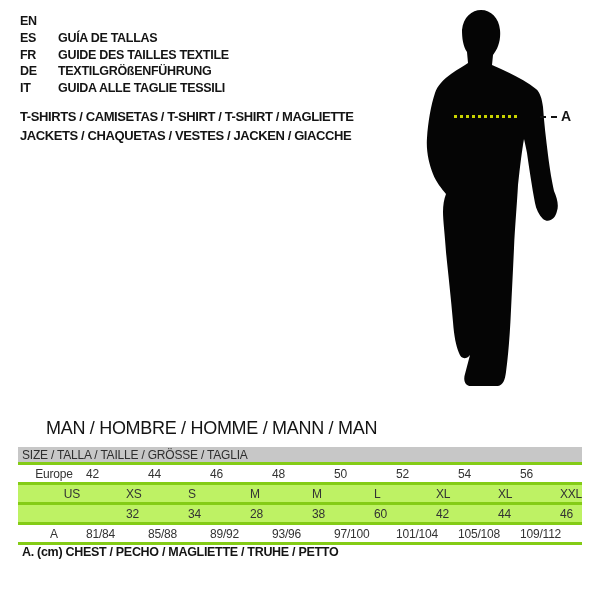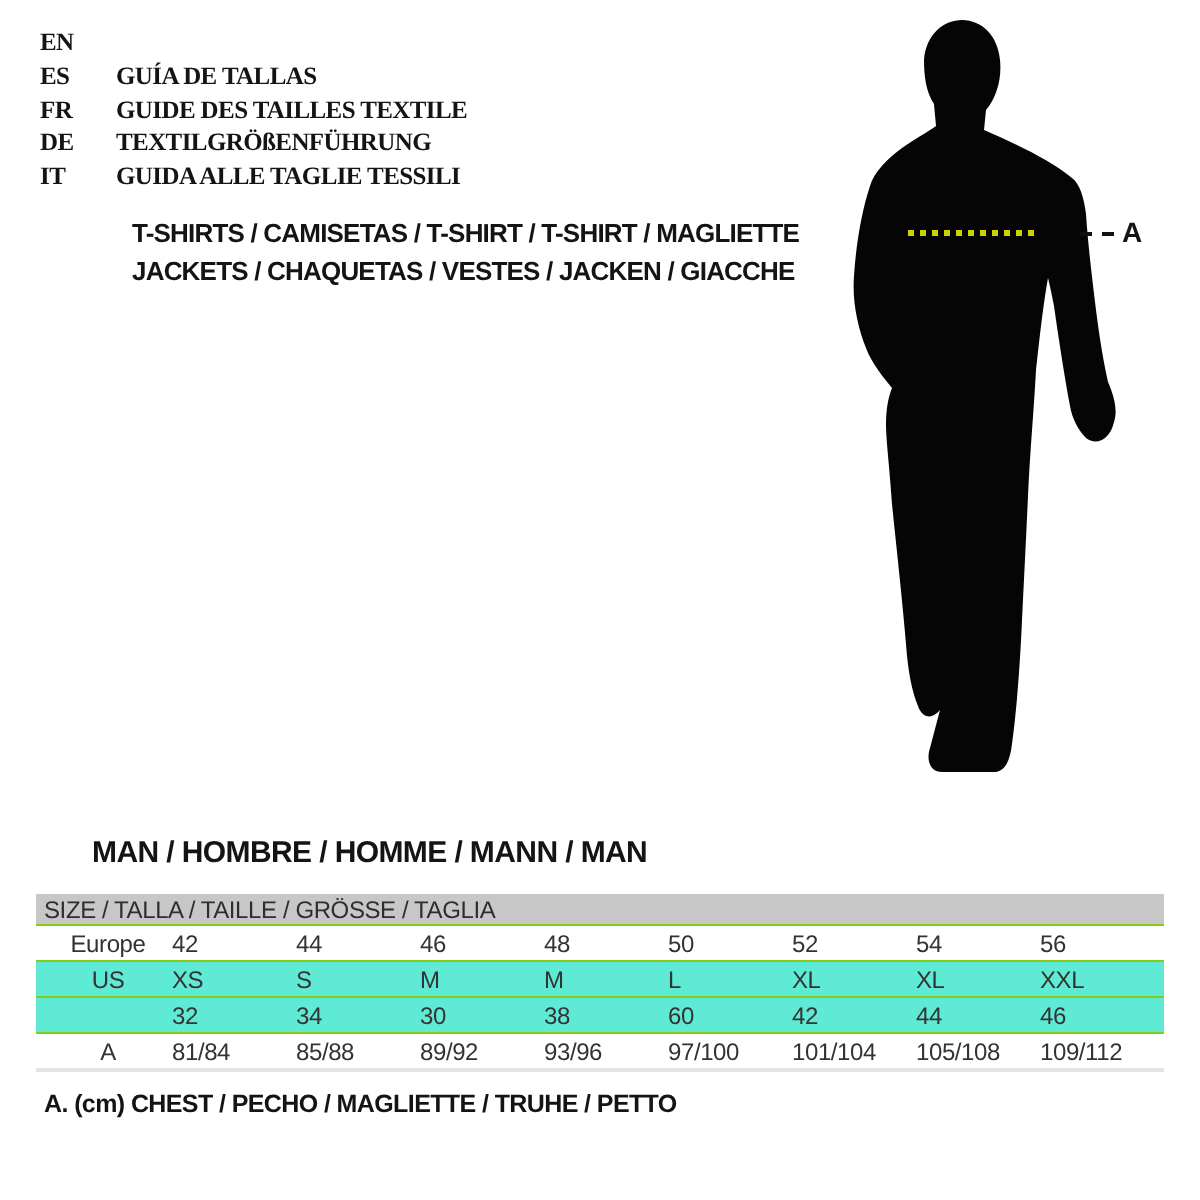--- a/index.html
+++ b/index.html
@@ -1,40 +1,40 @@
 <!DOCTYPE html>
 <html><head>
 <meta charset="utf-8">
 <style>
   html,body{margin:0;padding:0;background:#ffffff;}
   .stage{
     position:relative;width:600px;height:600px;background:#ffffff;overflow:hidden;
     font-family:"Liberation Sans", sans-serif;color:#141414;
   }
   
-  .lang-list{position:absolute;left:20px;top:13px;font-family:Liberation Serif, serif;}
+  .lang-list{position:absolute;left:20px;top:13px;}
   .lang-row{display:flex;line-height:16.8px;font-size:12.5px;font-weight:bold;letter-spacing:-0.3px;}
   .lang-code{width:38px;flex:0 0 38px;}
   
-  .products{position:absolute;left:20px;top:108px;margin-left:46px;}
+  .products{position:absolute;left:20px;top:108px;}
   .product-line{font-size:13px;font-weight:bold;letter-spacing:-0.4px;line-height:18.5px;white-space:nowrap;}
   
   .figure-wrap{position:absolute;left:420px;top:8px;width:140px;height:385px;}
   .chest-line{position:absolute;left:454px;top:115px;width:63px;height:0;border-top:3px dotted #c9d400;}
   .measure-dash{position:absolute;left:540px;top:116px;width:17px;height:0;border-top:2px dashed #111;}
   .measure-label{position:absolute;left:561px;top:108px;font-size:14px;font-weight:bold;}
   
-  .section-title{position:absolute;left:22px;top:418px;font-size:15px;font-weight:bold;letter-spacing:-0.3px;padding-left:24px;}
+  .section-title{position:absolute;left:22px;top:418px;font-size:18px;font-weight:normal;letter-spacing:-0.3px;padding-left:24px;}
   
   .size-table{position:absolute;left:18px;top:447px;width:564px;border-collapse:collapse;table-layout:fixed;border-bottom:2px solid #e3e3e3;}
   .size-table td{font-size:12px;color:#333;padding:0;height:17px;vertical-align:middle;text-align:left;letter-spacing:-0.2px;}
   .size-table td.lbl{text-align:center;padding-left:4px;}
   .size-table tr.thead td{background:#c7c7c7;height:15px;text-align:left;padding-left:4px;color:#2e2e2e;}
-  .size-table tr{border-bottom:1px solid #84cc16;}
-  .size-table tr.alt td{background:#5eead4;}
+  .size-table tr{border-bottom:3px solid #84cc16;}
+  .size-table tr.alt td{background:#bef264;padding-left:40px;}
   
   .footnote{position:absolute;left:22px;top:545px;font-size:12.5px;font-weight:bold;letter-spacing:-0.3px;}
 </style>
 </head>
 <body>
 
 <div class="stage">
 
   <div class="lang-list">
       <div class="lang-row">
@@ -120,21 +120,21 @@
           <td>M</td>
           <td>L</td>
           <td>XL</td>
           <td>XL</td>
           <td>XXL</td>
         </tr>
         <tr class="alt">
           <td class="lbl"></td>
           <td>32</td>
           <td>34</td>
-          <td>30</td>
+          <td>28</td>
           <td>38</td>
           <td>60</td>
           <td>42</td>
           <td>44</td>
           <td>46</td>
         </tr>
         <tr>
           <td class="lbl">A</td>
           <td>81/84</td>
           <td>85/88</td>

